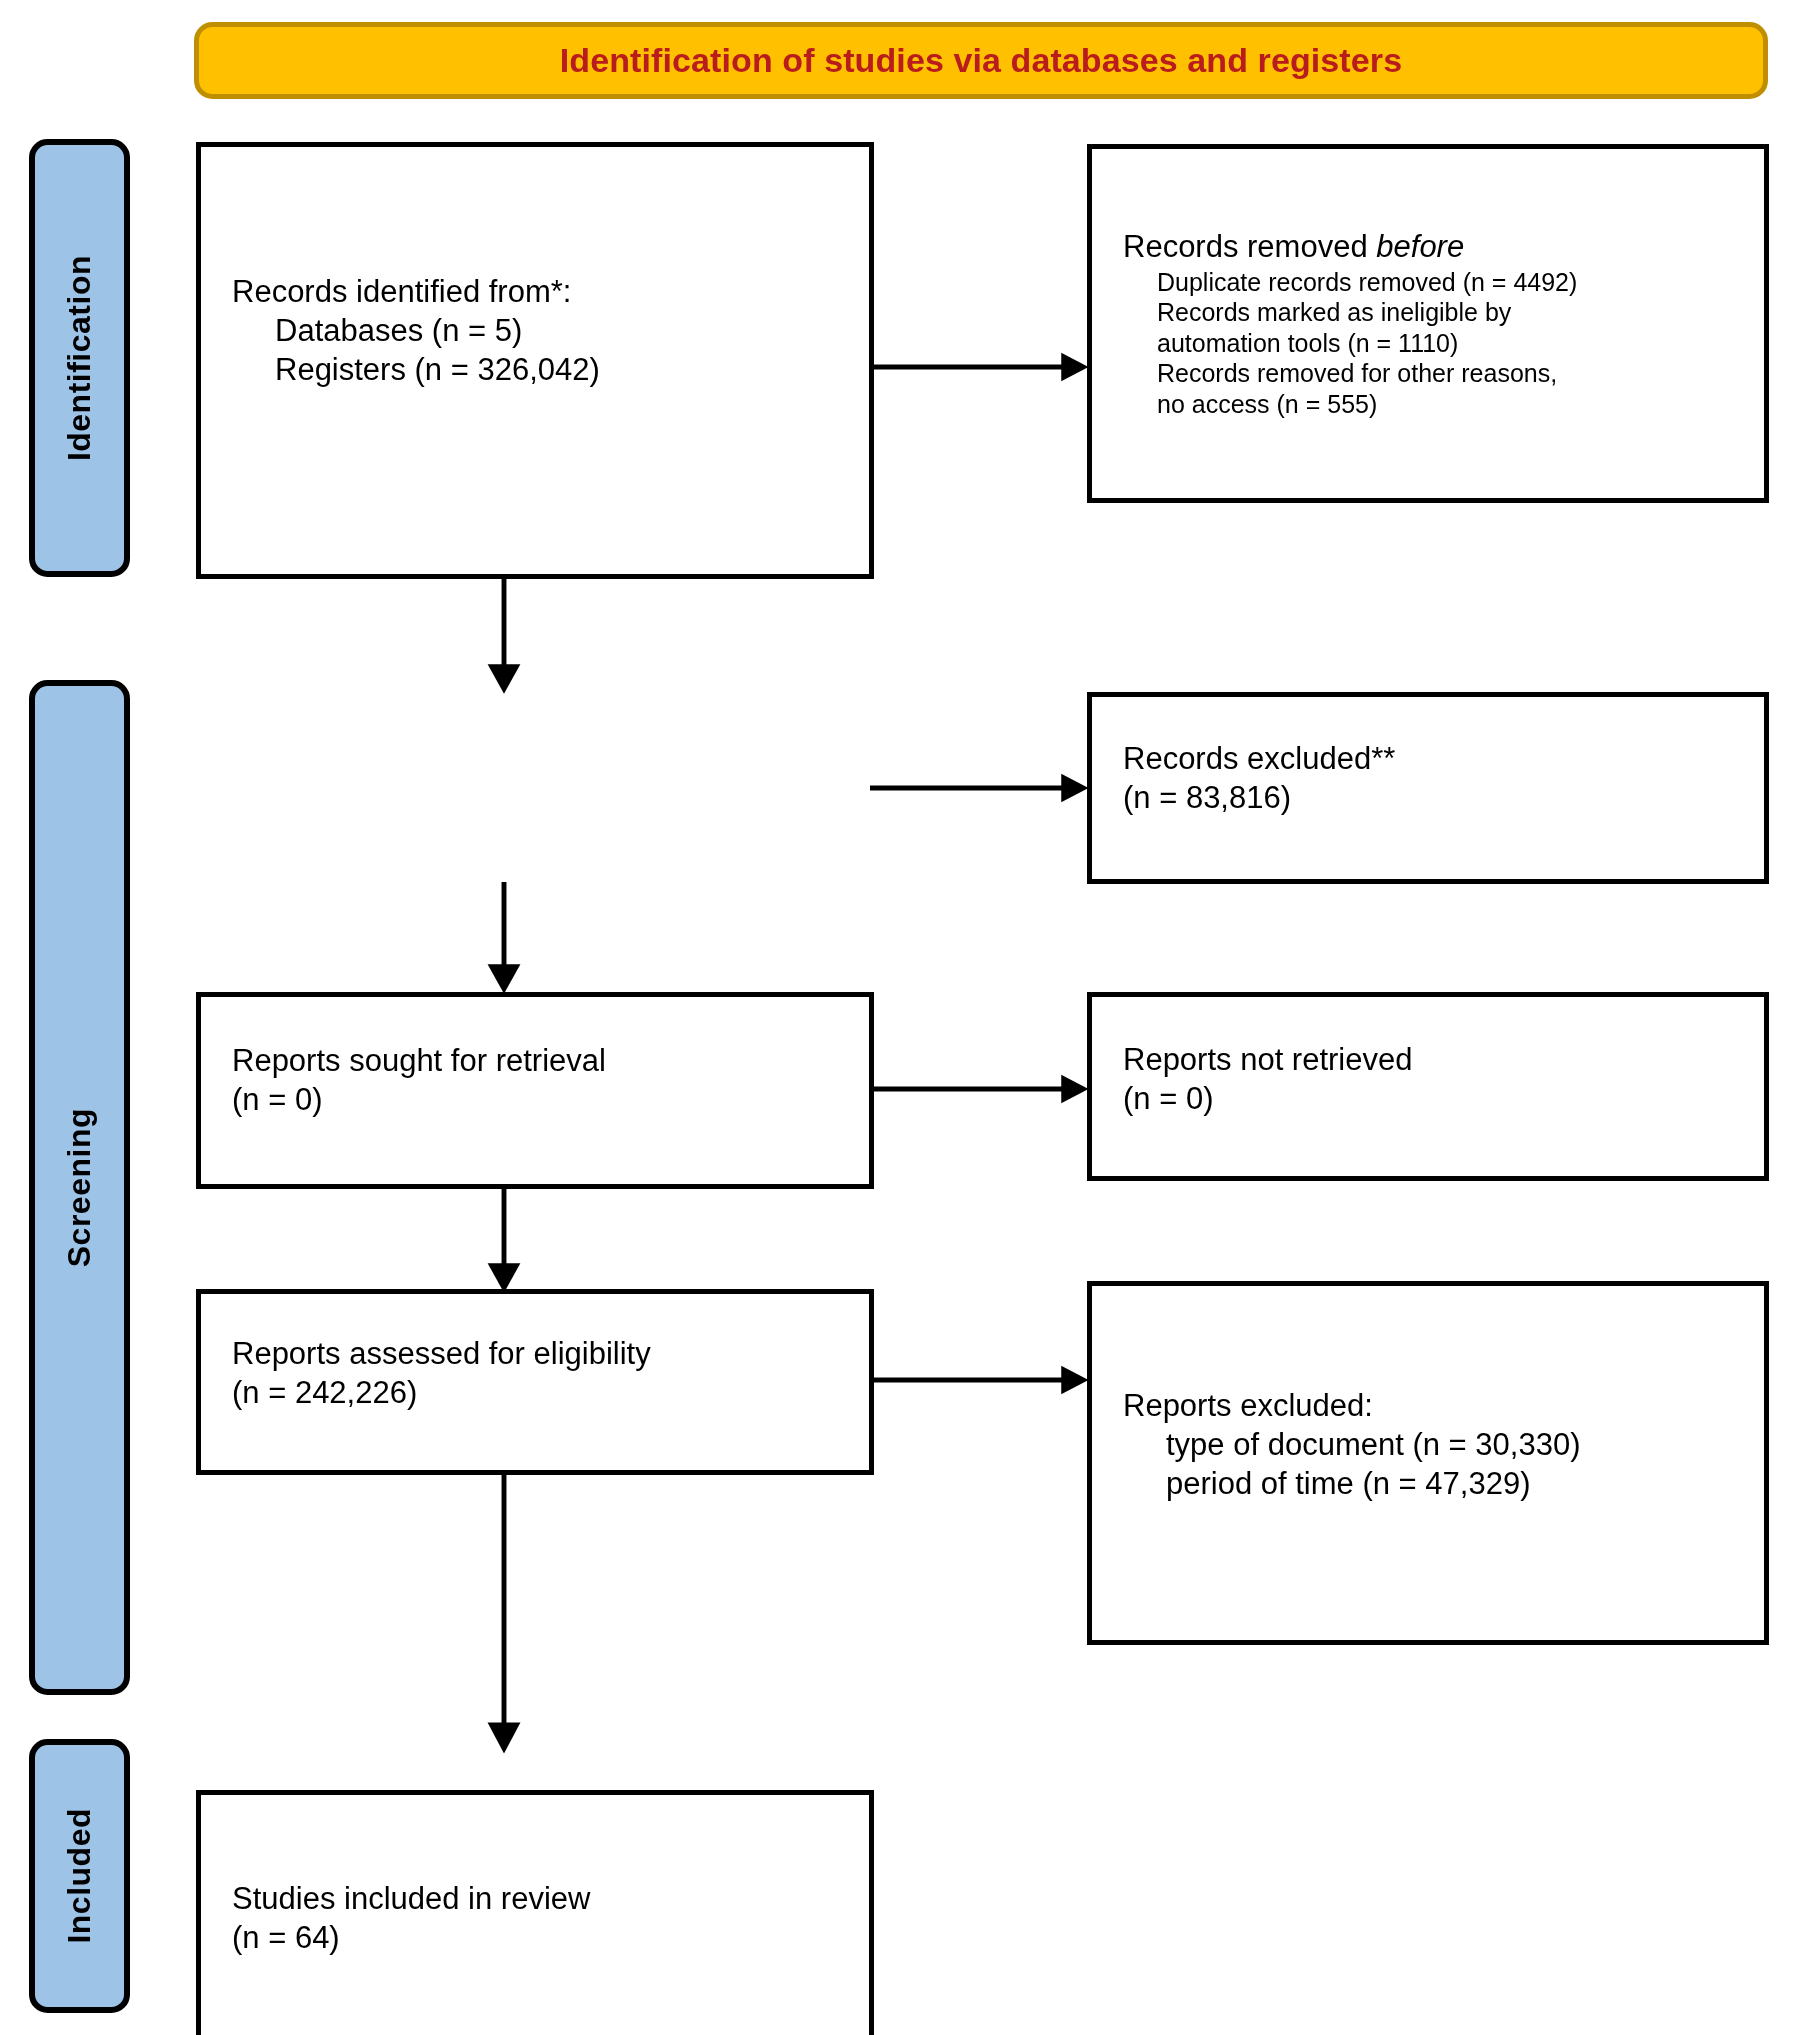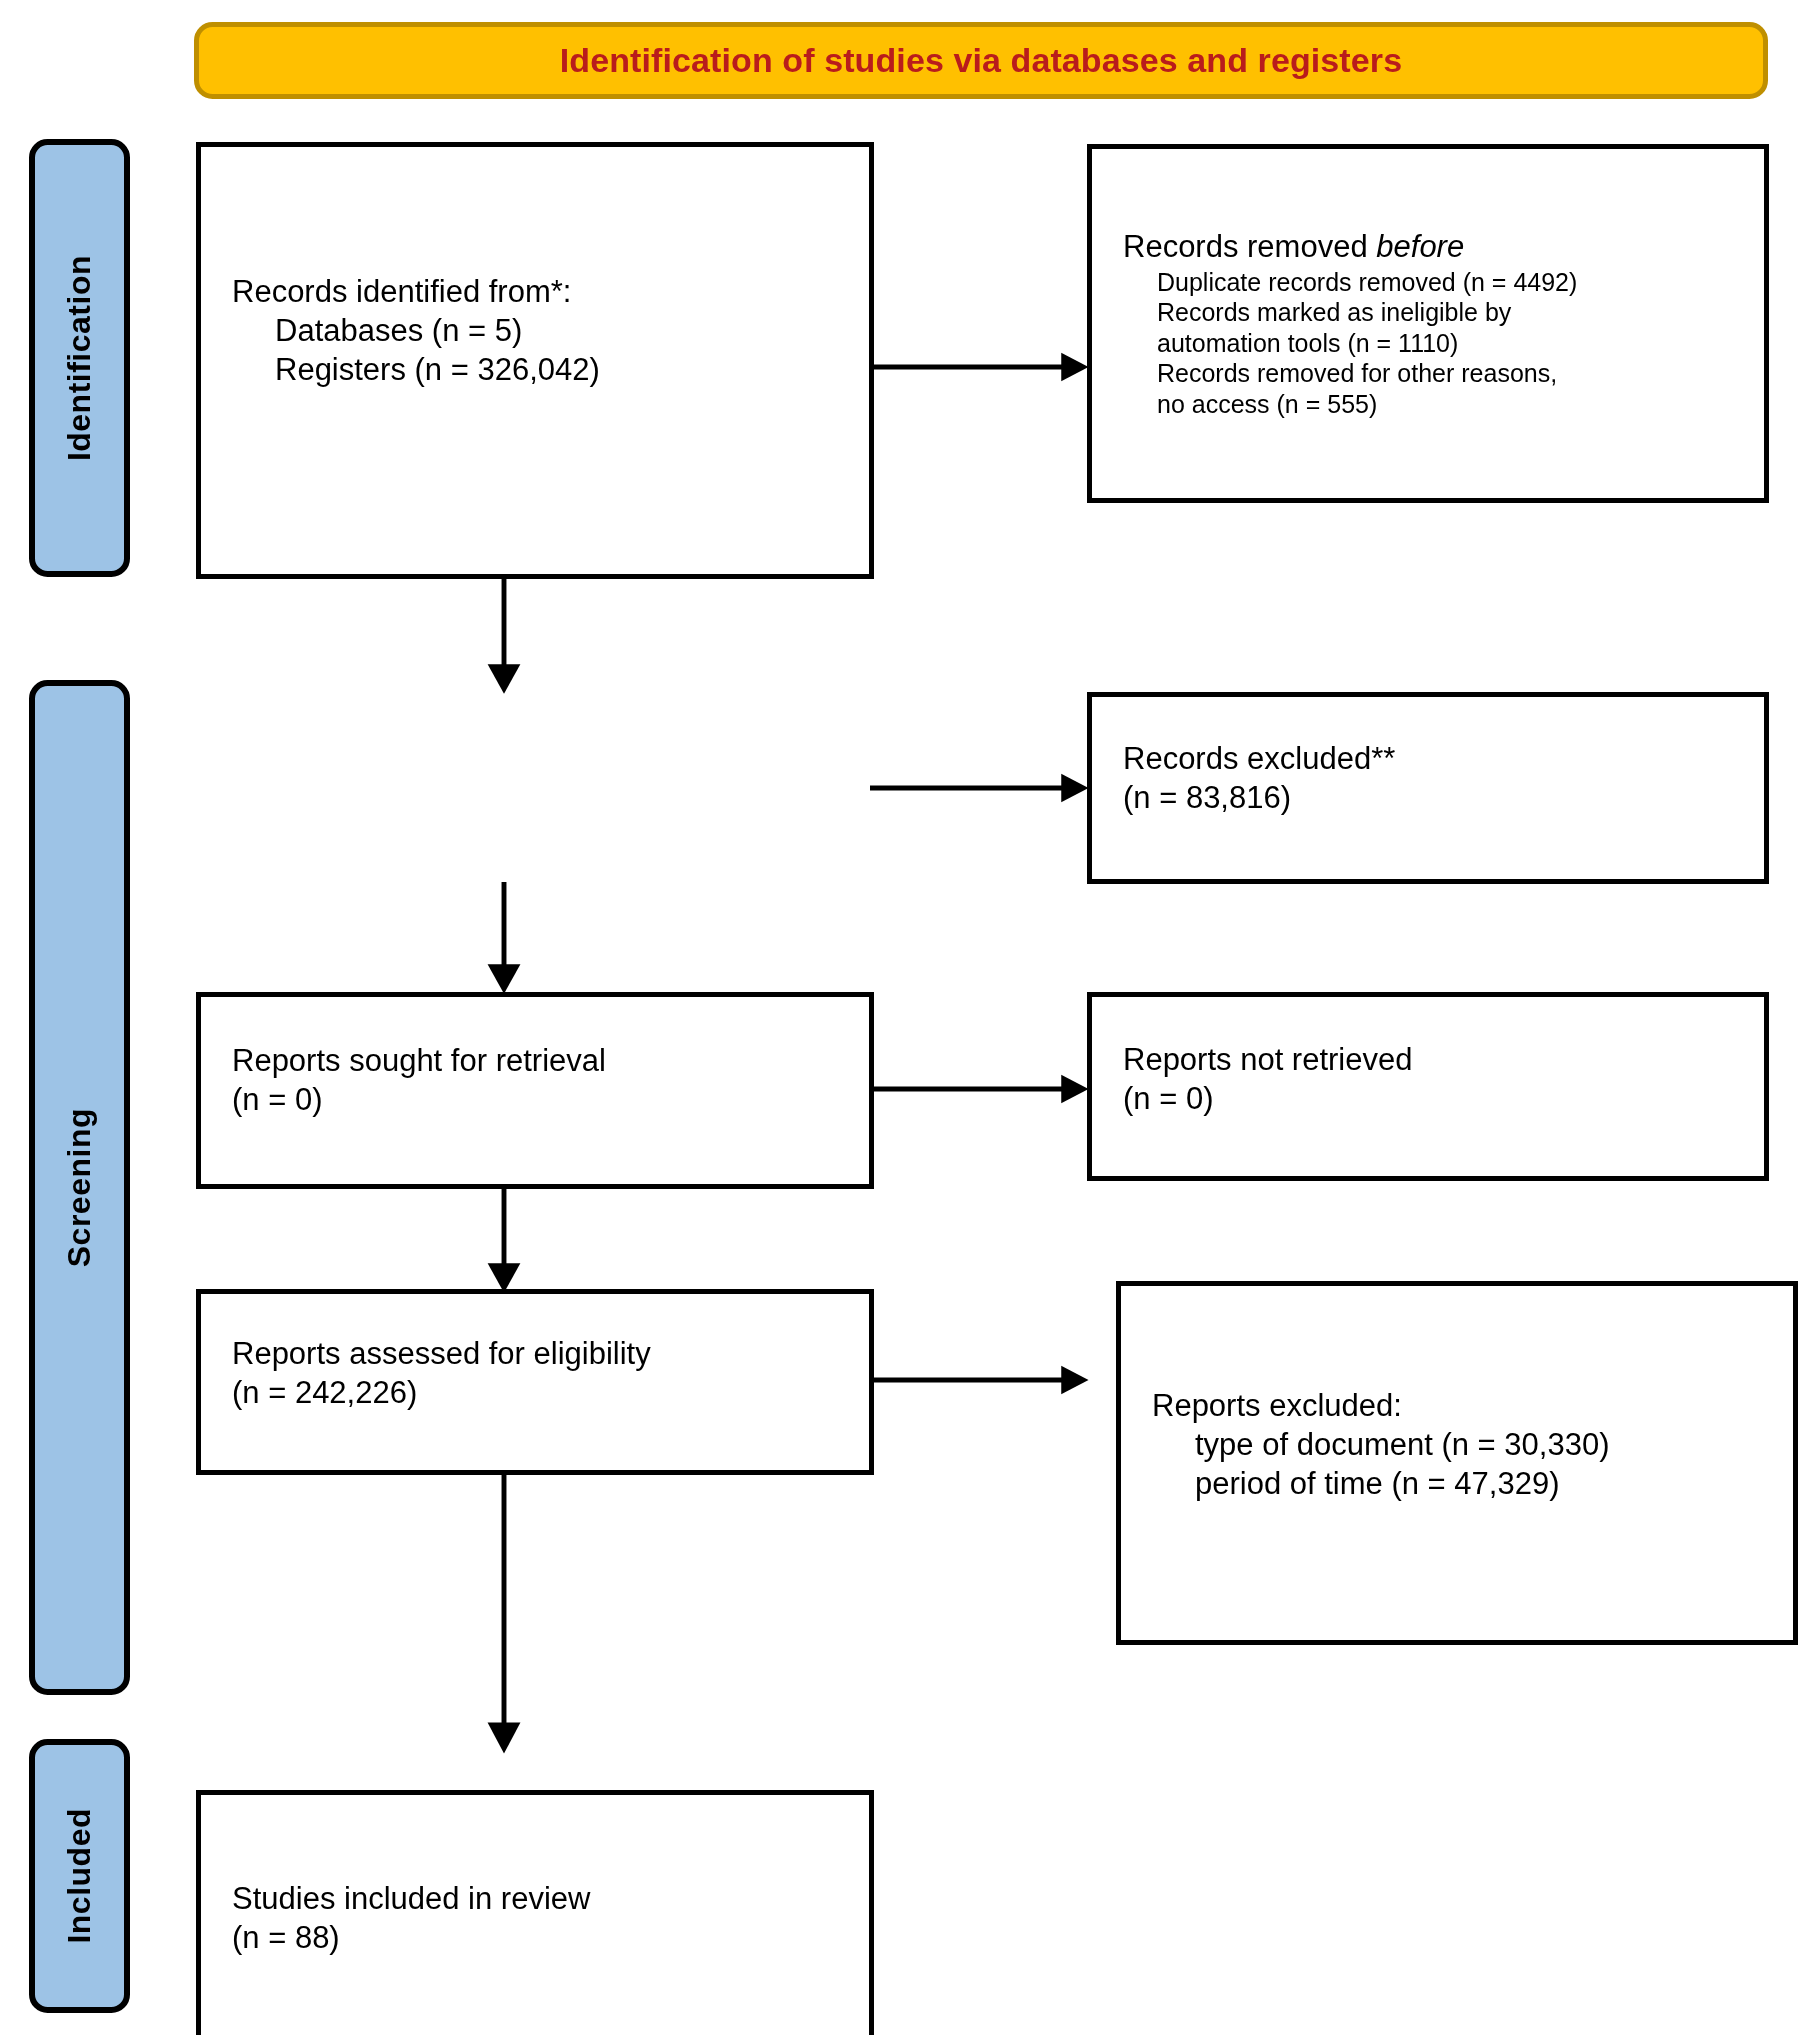--- a/index.html
+++ b/index.html
@@ -112,21 +112,21 @@
   
   #box-removed          { left: 1087px; top: 144px;  width: 682px; height: 359px; }
   #box-removed .inner   { top: 79px; }
 
   #box-excluded-records { left: 1087px; top: 692px; width: 682px; height: 192px; }
   #box-excluded-records .inner { top: 43px; }
 
   #box-not-retrieved    { left: 1087px; top: 992px; width: 682px; height: 189px; }
   #box-not-retrieved .inner { top: 44px; }
 
-  #box-reports-excluded { left: 1116px; top: 1281px; width: 682px; height: 364px; }
+  #box-reports-excluded { left: 1087px; top: 1281px; width: 682px; height: 364px; }
   #box-reports-excluded .inner { top: 101px; }
 
   
   .conn { position: absolute; }
   .conn svg { display: block; overflow: visible; }
 </style>
 </head>
 <body>
 
 <div id="stage">
@@ -253,18 +253,18 @@
     <div class="inner">
       <div class="box-line">Reports excluded:</div>
       <div class="box-line indent">type of document (n = 30,330)</div>
       <div class="box-line indent">period of time (n = 47,329)</div>
     </div>
   </div>
 
   <div class="box" id="box-included">
     <div class="inner">
       <div class="box-line">Studies included in review</div>
-      <div class="box-line">(n = 88)</div>
+      <div class="box-line">(n = 64)</div>
     </div>
   </div>
 
 </div>
 
 
 </body></html>

